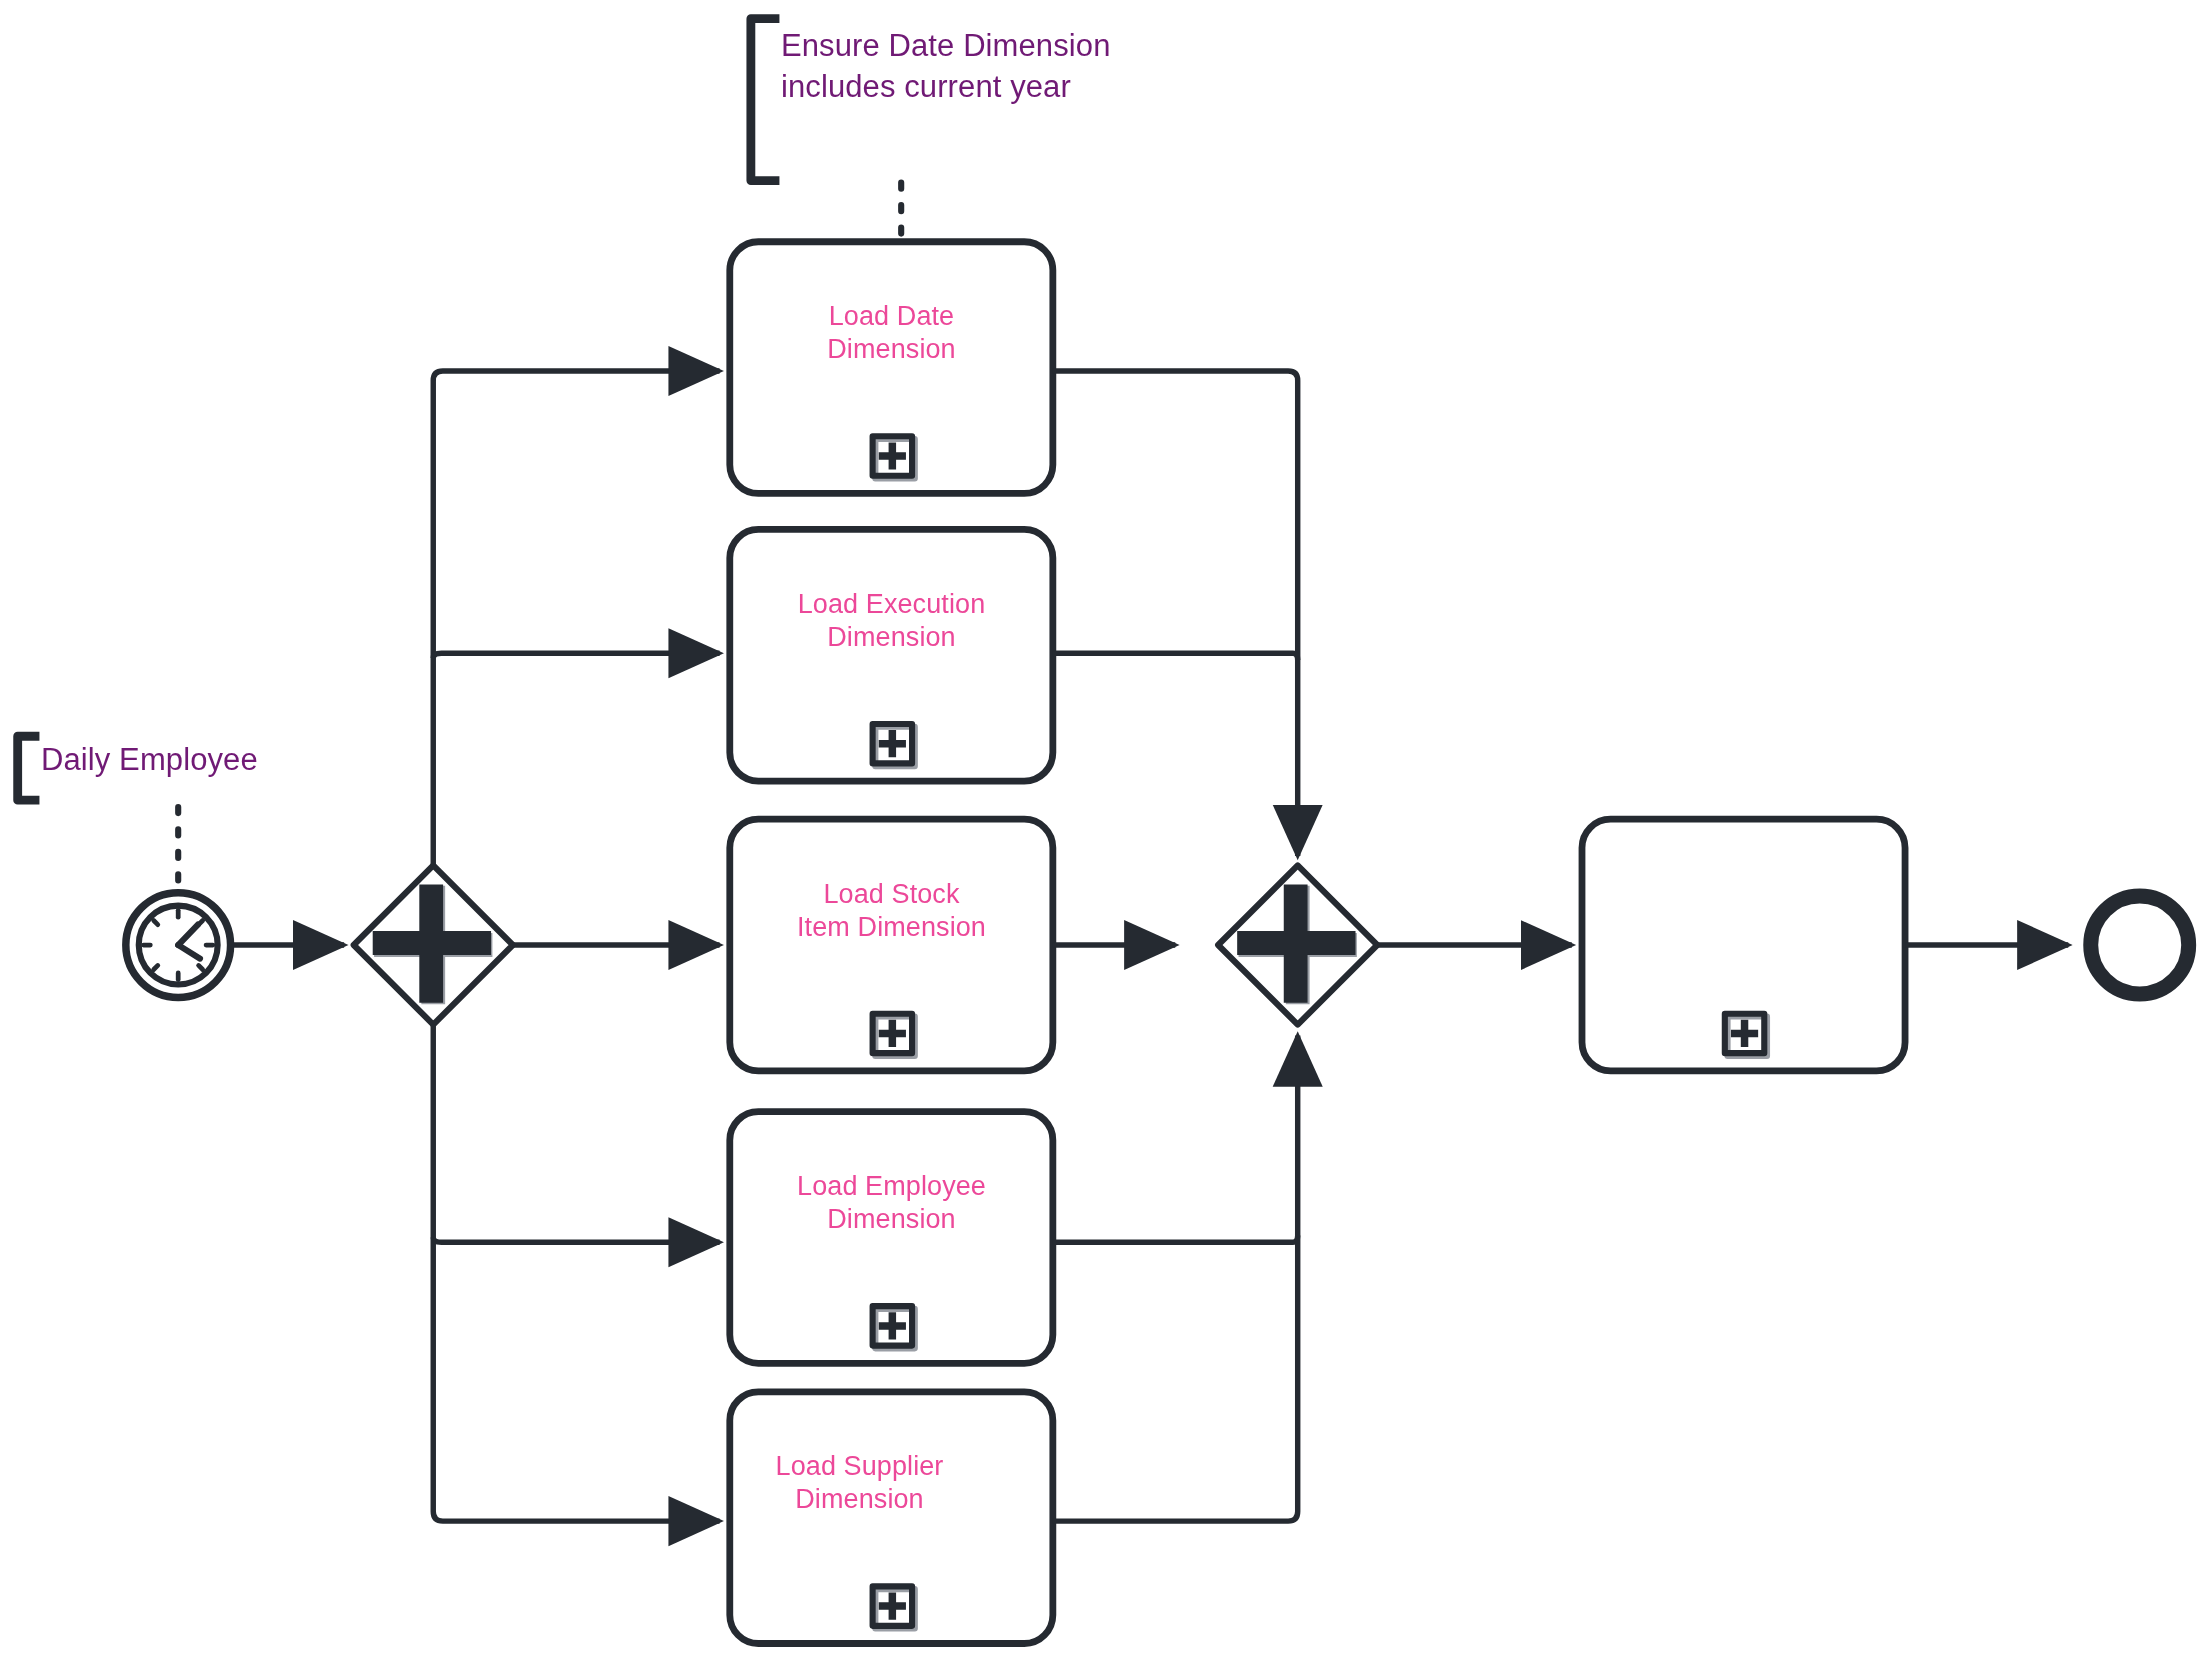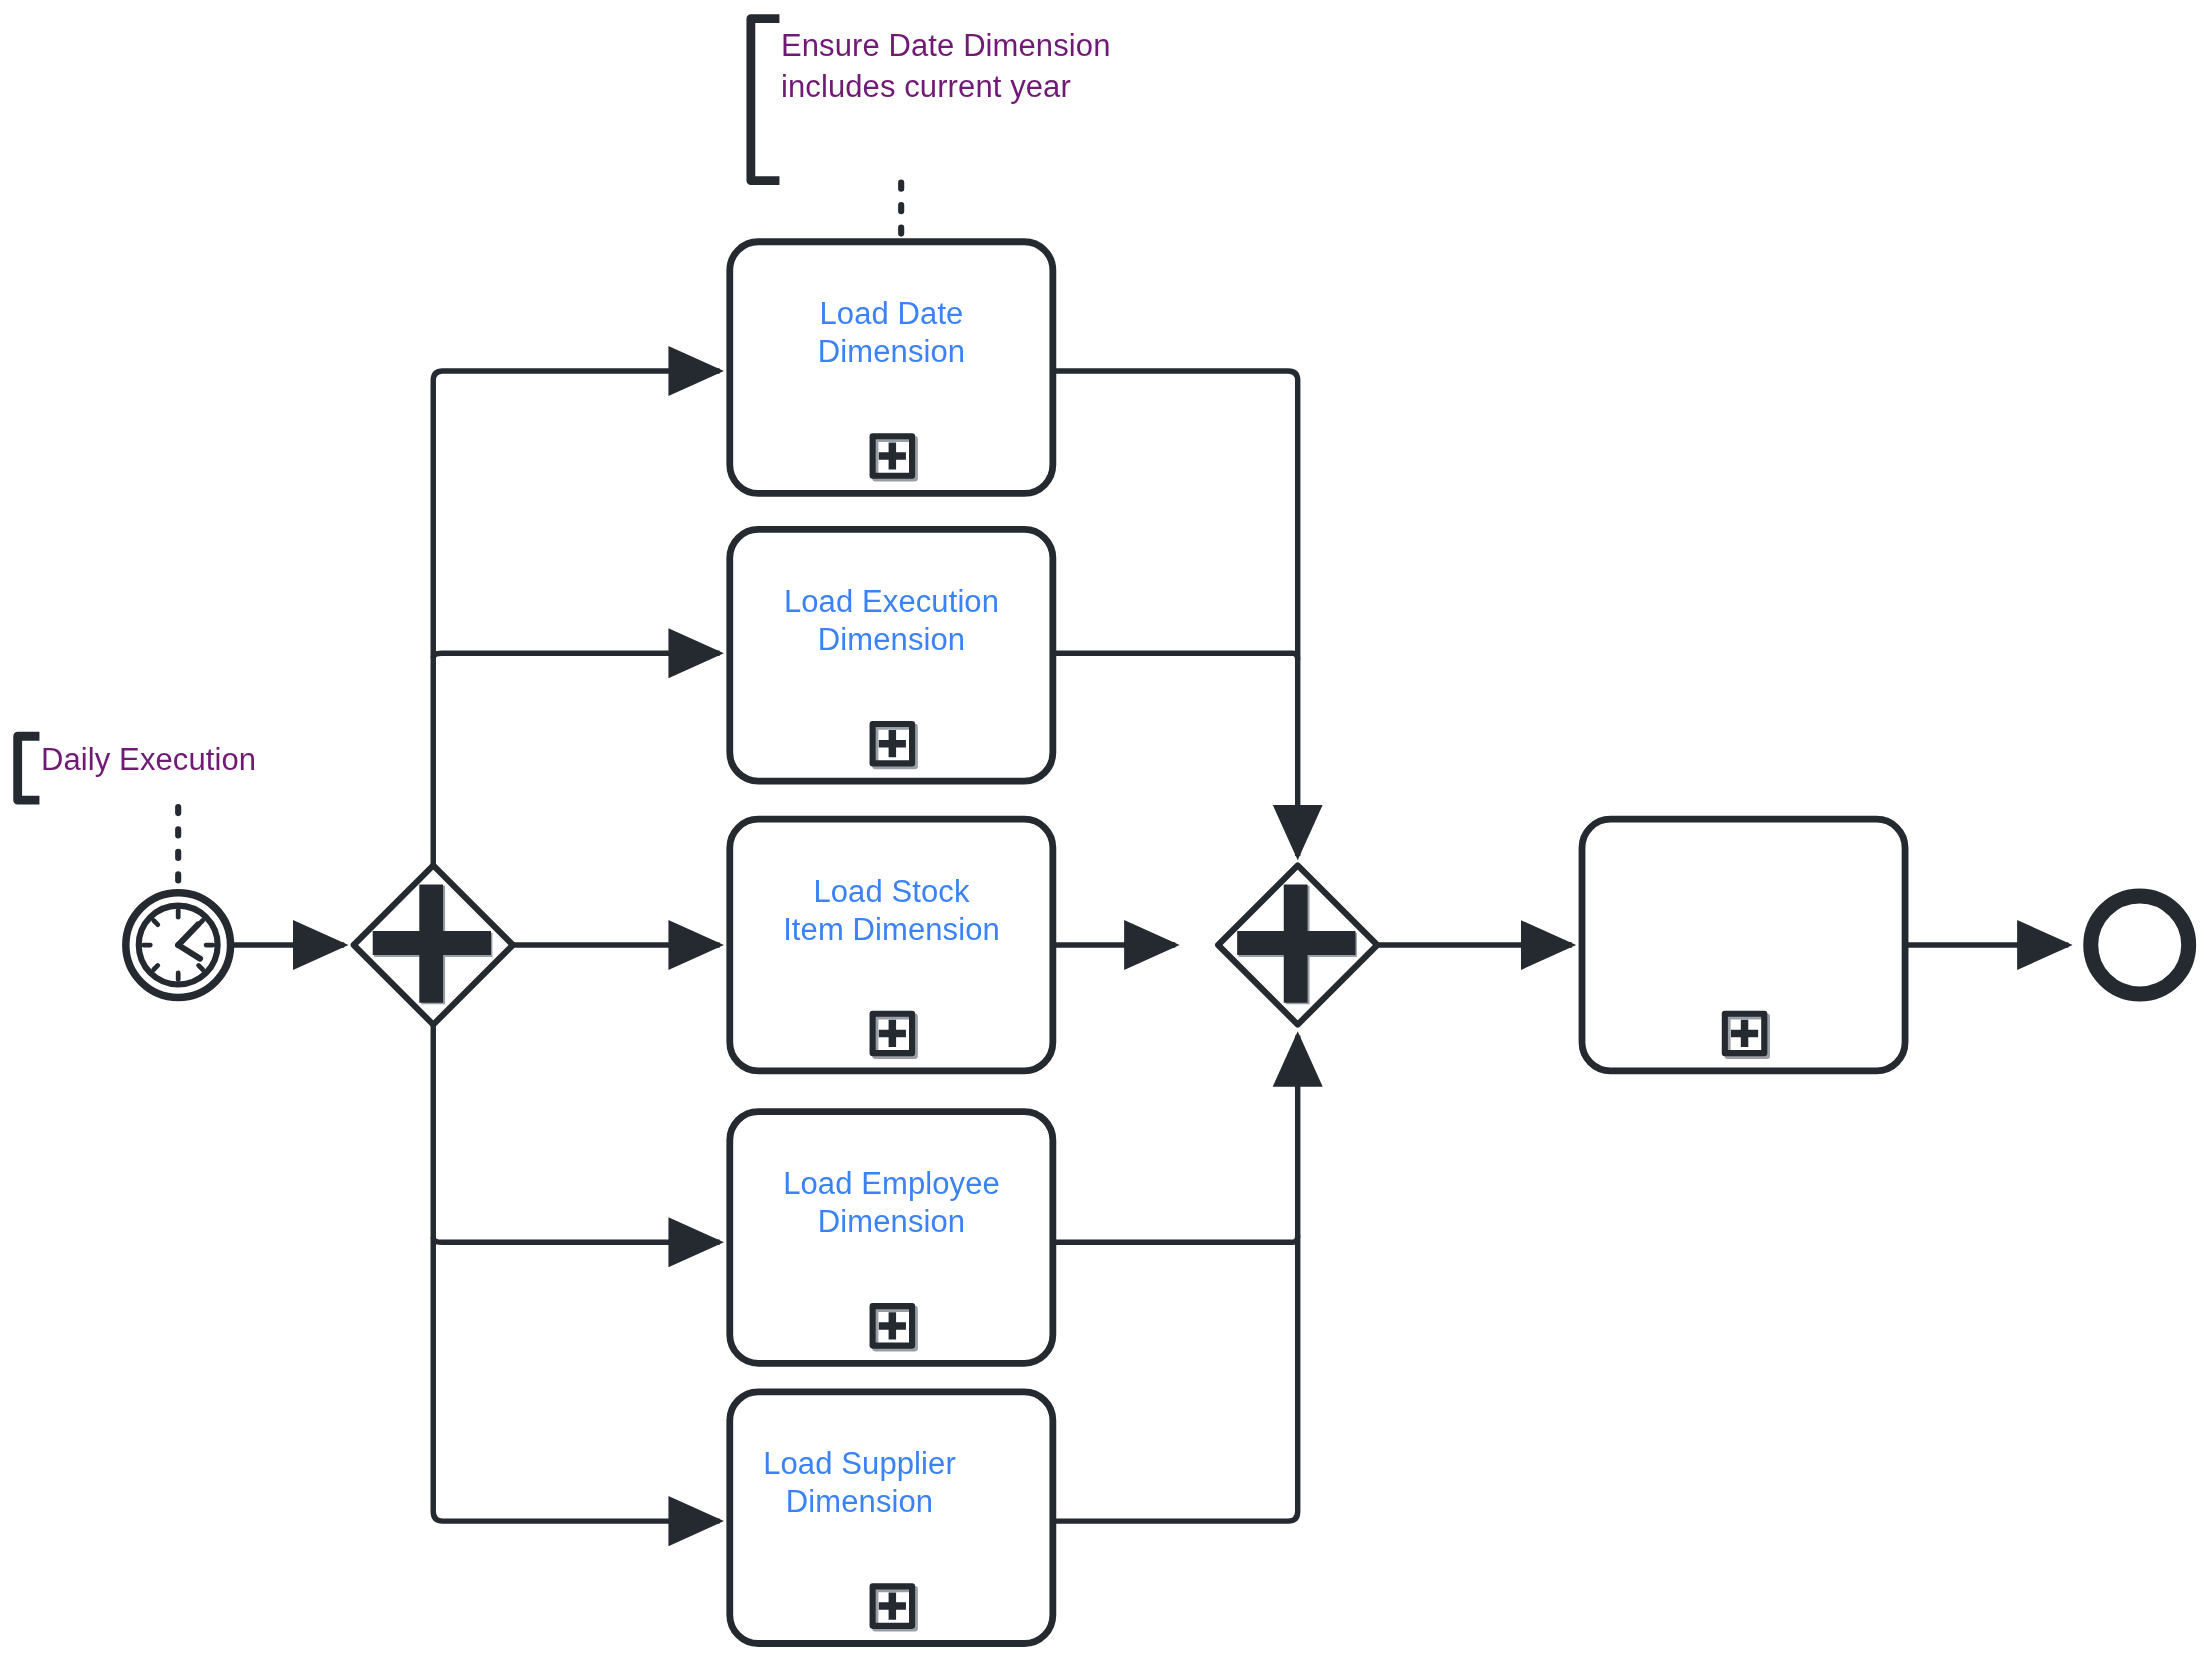--- a/index.html
+++ b/index.html
@@ -11,22 +11,22 @@
     background:#ffffff;
     overflow:hidden;
   }
   #stage svg{position:absolute;left:0;top:0;}
   .node-label{
     position:absolute;
     display:flex;
     align-items:center;
     justify-content:center;
     text-align:center;
-    color:#3b82f6;
-    font-size:31px;
+    color:#ec4899;
+    font-size:27px;
     line-height:1.22;
     letter-spacing:0.1px;
     pointer-events:none;
     white-space:pre-line;
   }
   .anno-text{
     position:absolute;
     color:#701a75;
     font-size:31px;
     line-height:1.32;
@@ -191,21 +191,21 @@
         <path d="M 2801,1389 L 3041,1389" marker-end="url(#arrow)"></path>
       </g>
 
       <g>
         <circle cx="3146" cy="1389" r="72" stroke-width="22"></circle>
       </g>
 
     </g>
   </svg>
 
-  <div class="anno-text" style="left:41px; top:740px; width:354px;">Daily Execution</div>
+  <div class="anno-text" style="left:41px; top:740px; width:354px;">Daily Employee</div>
 
   <div class="anno-text" style="left:781px; top:26px; width:517px;">Ensure Date Dimension
 includes current year</div>
 
   <div class="node-label" style="left:730px; top:272px; width:323px; height:122px;">Load Date
 Dimension</div>
 
   <div class="node-label" style="left:730px; top:560px; width:323px; height:122px;">Load Execution
 Dimension</div>
 

